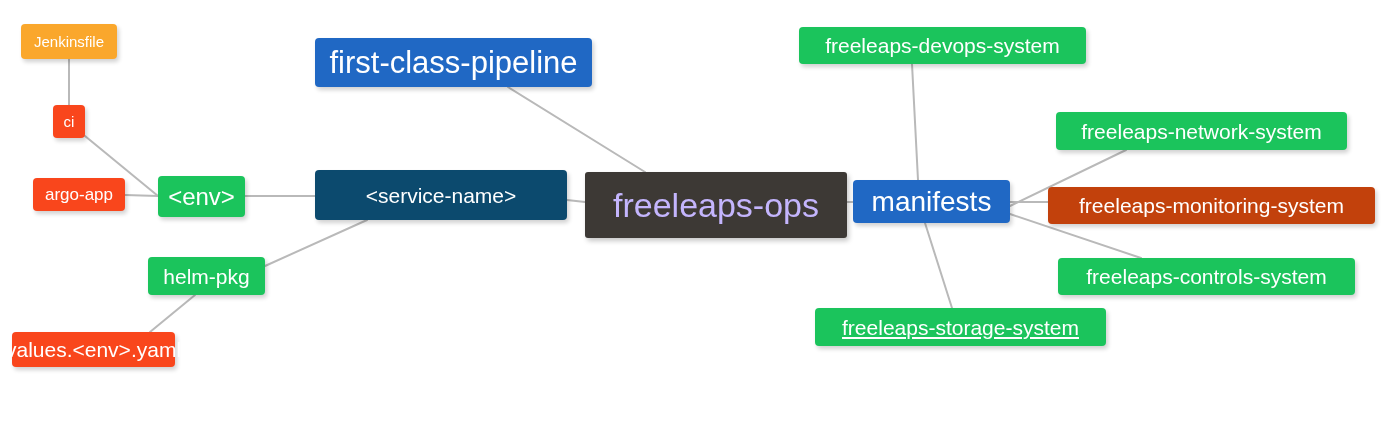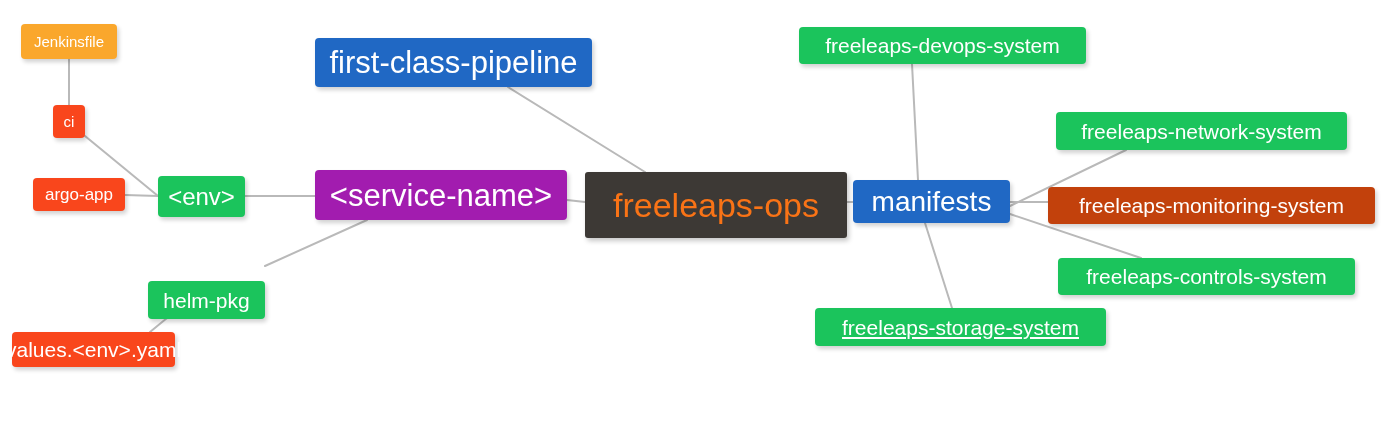--- a/index.html
+++ b/index.html
@@ -74,33 +74,33 @@
       </div>
       <div class="node" style="left: 53px; top: 105px; width: 32px; height: 33px; background: rgb(249, 70, 28); color: rgb(255, 255, 255); font-size: 15px;">
         <span class="node-label">ci</span>
       </div>
       <div class="node" style="left: 33px; top: 178px; width: 92px; height: 33px; background: rgb(249, 70, 28); color: rgb(255, 255, 255); font-size: 17px;">
         <span class="node-label">argo-app</span>
       </div>
       <div class="node" style="left: 158px; top: 176px; width: 87px; height: 41px; background: rgb(27, 196, 92); color: rgb(255, 255, 255); font-size: 24px;">
         <span class="node-label">&lt;env&gt;</span>
       </div>
-      <div class="node" style="left: 148px; top: 257px; width: 117px; height: 38px; background: rgb(27, 196, 92); color: rgb(255, 255, 255); font-size: 21px; margin-top: 24px;">
+      <div class="node" style="left: 148px; top: 257px; width: 117px; height: 38px; background: rgb(27, 196, 92); color: rgb(255, 255, 255); font-size: 21px;">
         <span class="node-label">helm-pkg</span>
       </div>
       <div class="node" style="left: 12px; top: 332px; width: 163px; height: 35px; background: rgb(249, 70, 28); color: rgb(255, 255, 255); font-size: 21px;">
         <span class="node-label">values.&lt;env&gt;.yaml</span>
       </div>
       <div class="node" style="left: 315px; top: 38px; width: 277px; height: 49px; background: rgb(32, 104, 196); color: rgb(255, 255, 255); font-size: 31px;">
         <span class="node-label">first-class-pipeline</span>
       </div>
-      <div class="node" style="left: 315px; top: 170px; width: 252px; height: 50px; background: #a21caf; color: rgb(255, 255, 255); font-size: 31px;">
+      <div class="node" style="left: 315px; top: 170px; width: 252px; height: 50px; background: #0c4a6e; color: rgb(255, 255, 255); font-size: 21px;">
         <span class="node-label">&lt;service-name&gt;</span>
       </div>
-      <div class="node root" style="left: 585px; top: 172px; width: 262px; height: 66px; background: rgb(61, 57, 53); color: #f97316; font-size: 34px;">
+      <div class="node root" style="left: 585px; top: 172px; width: 262px; height: 66px; background: rgb(61, 57, 53); color: #c4b5fd; font-size: 34px;">
         <span class="node-label">freeleaps-ops</span>
       </div>
       <div class="node" style="left: 853px; top: 180px; width: 157px; height: 43px; background: rgb(32, 104, 196); color: rgb(255, 255, 255); font-size: 28px;">
         <span class="node-label">manifests</span>
       </div>
       <div class="node" style="left: 799px; top: 27px; width: 287px; height: 37px; background: rgb(27, 196, 92); color: rgb(255, 255, 255); font-size: 21px;">
         <span class="node-label">freeleaps-devops-system</span>
       </div>
       <div class="node" style="left: 1056px; top: 112px; width: 291px; height: 38px; background: rgb(27, 196, 92); color: rgb(255, 255, 255); font-size: 21px;">
         <span class="node-label">freeleaps-network-system</span>

